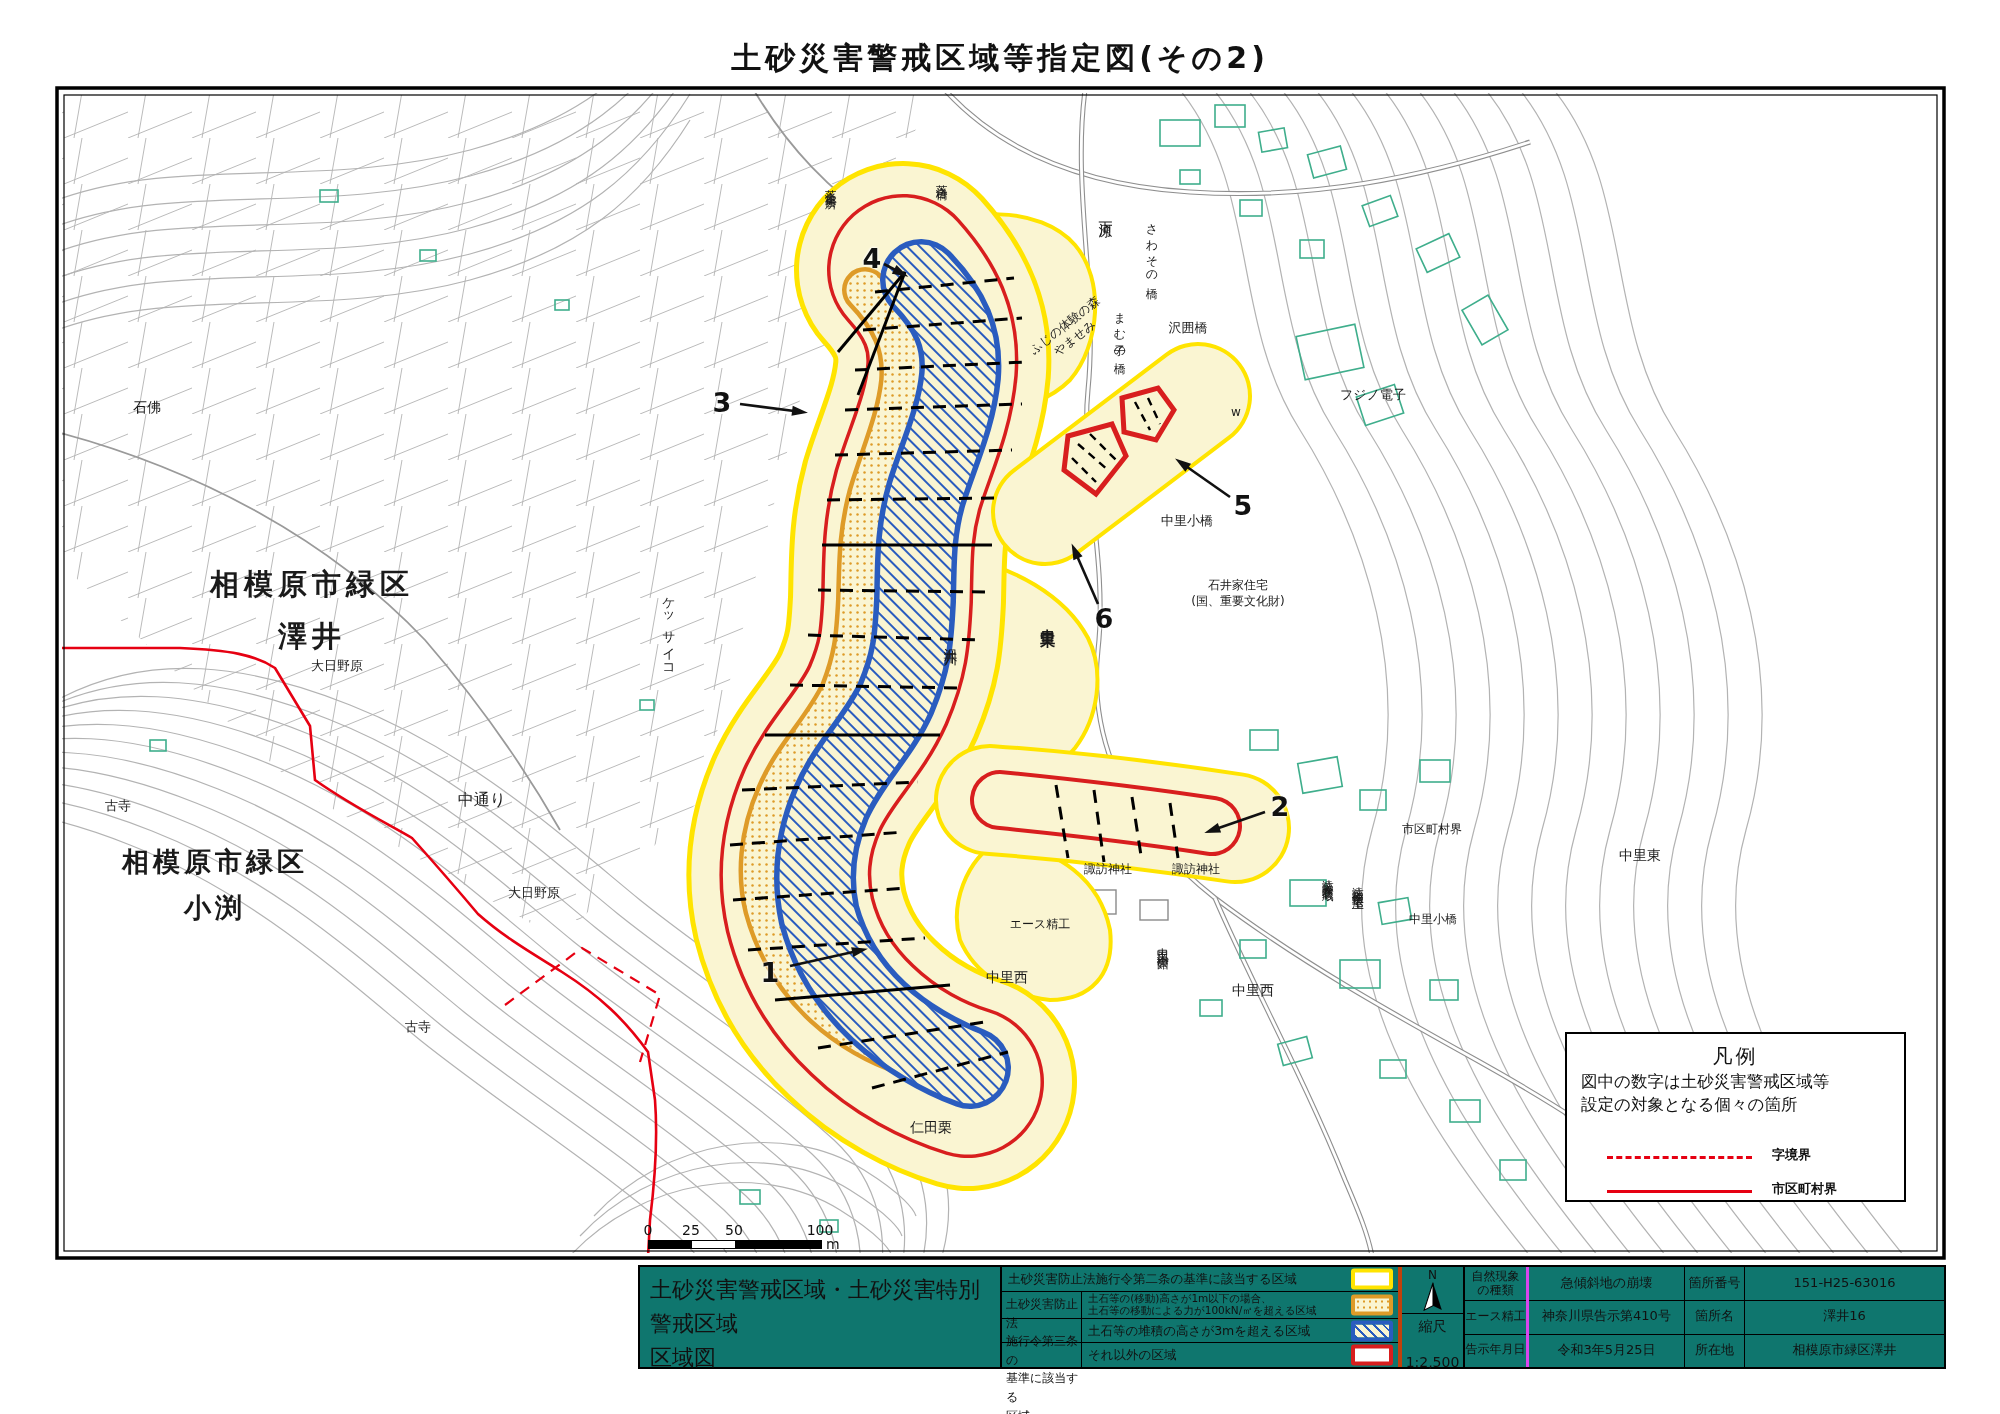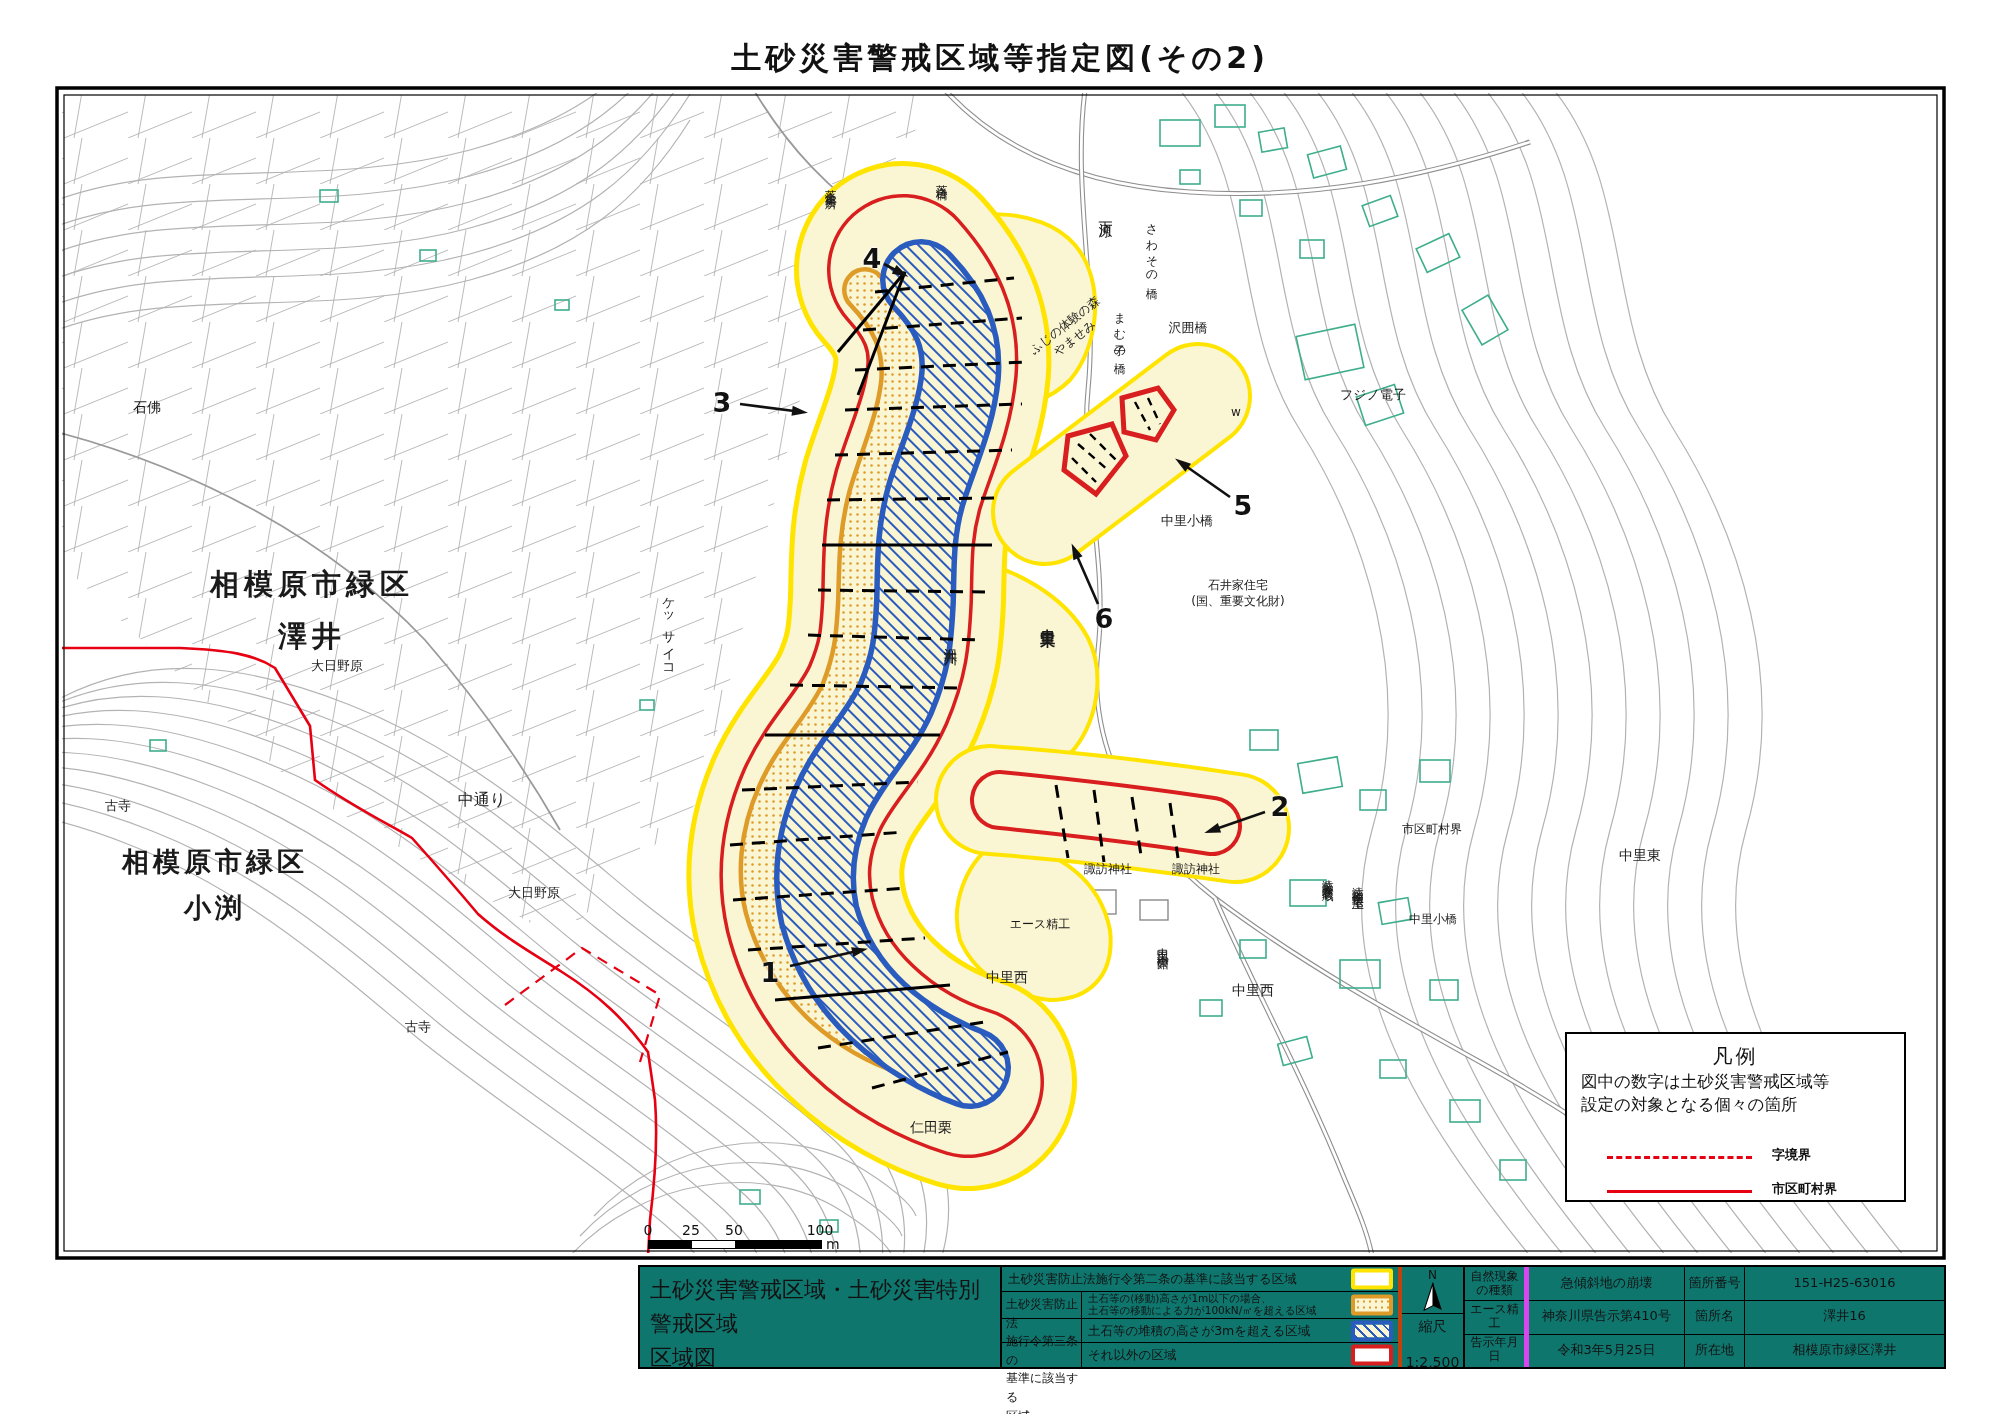--- a/index.html
+++ b/index.html
@@ -74,21 +74,21 @@
   .bt-scale{left:762px;top:0;width:63px;height:100%;border-right:2px solid #000;text-align:center;}
   .bt-scale .north{height:46px;border-bottom:1px solid #000;position:relative;}
   .bt-scale .north .nlet{position:absolute;top:1px;left:0;width:100%;font-size:12px;}
   .bt-scale .sctxt{font-size:14px;margin-top:4px;}
   .bt-scale .scval{font-size:14px;margin-top:18px;}
   .bt-meta{left:825px;top:0;right:0;height:100%;font-size:13px;}
   .bm-row{position:absolute;left:0;width:100%;height:33.3%;border-bottom:1px solid #000;}
   .bm-row:last-child{border-bottom:none;}
   .bm-cell{position:absolute;top:0;height:100%;display:flex;align-items:center;justify-content:center;
            box-sizing:border-box;text-align:center;white-space:pre-line;line-height:1.15;}
-  .bm-k1{left:0;width:64px;border-right:5px solid #d946ef;font-size:12px;}
+  .bm-k1{left:0;width:64px;border-right:3px solid #d946ef;font-size:12px;}
   .bm-v1{left:64px;width:156px;border-right:1px solid #000;}
   .bm-k2{left:220px;width:60px;border-right:1px solid #000;}
   .bm-v2{left:280px;right:0;}
 </style>
 </head>
 <body>
 
 <div class="page">
 
   <div class="page-title">土砂災害警戒区域等指定図(その2)</div>

